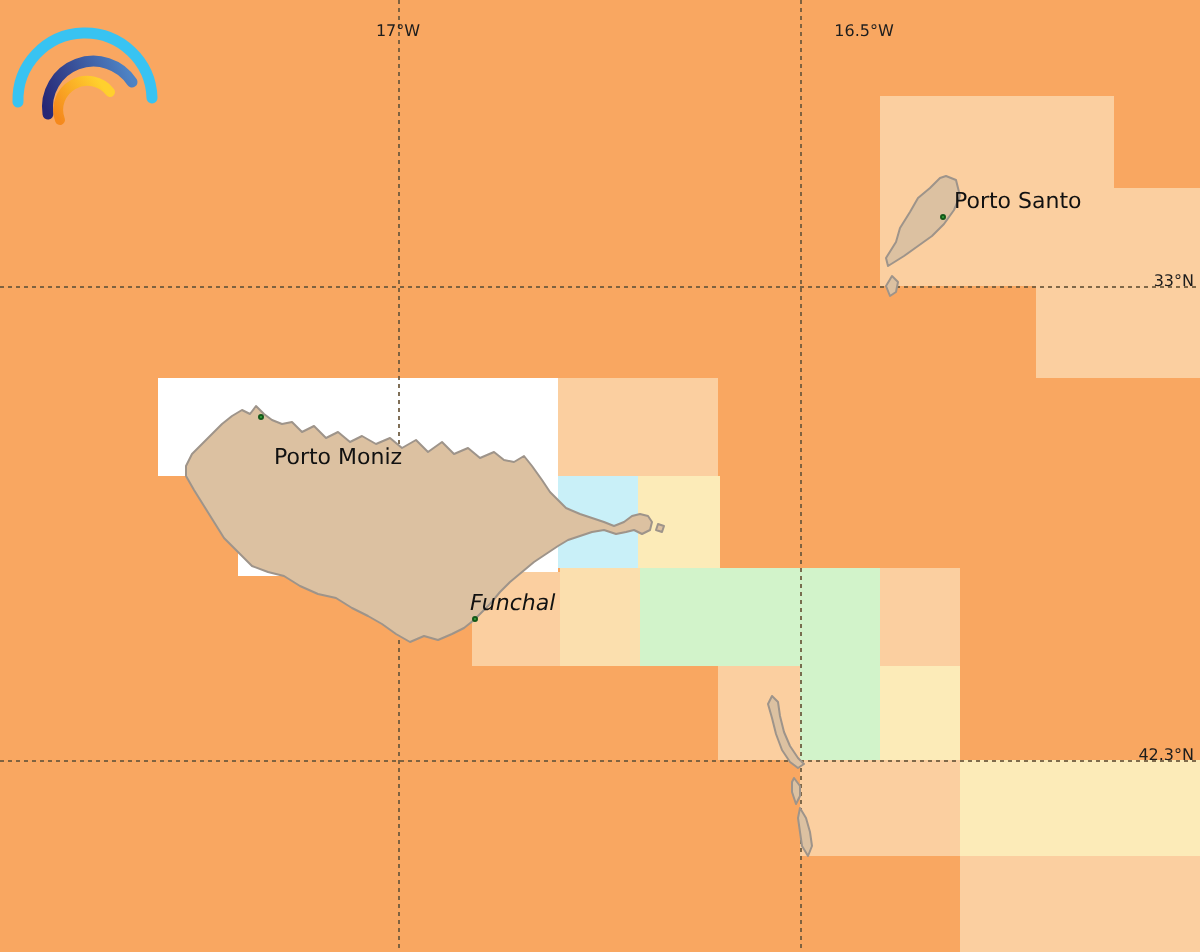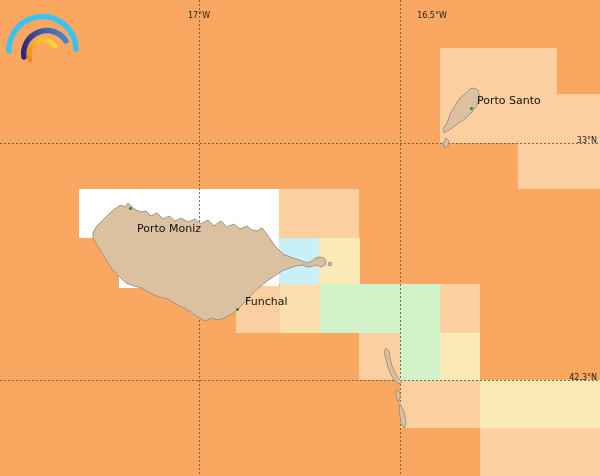--- a/index.html
+++ b/index.html
@@ -59,21 +59,21 @@
       <path d="M 446,138 L 449,141 448,146 445,148 443,143 Z" fill="#DCC1A1" stroke="#9E948A" stroke-width="1" stroke-linejoin="round"></path>
       <path d="M 386,348 L 389,351 390,358 392,366 395,373 399,379 402,382 399,384 395,381 391,375 388,367 386,359 384,352 Z" fill="#DCC1A1" stroke="#9E948A" stroke-width="1" stroke-linejoin="round"></path>
       <path d="M 397,389 L 400,393 400,398 398,402 396,396 396,391 Z" fill="#DCC1A1" stroke="#9E948A" stroke-width="1" stroke-linejoin="round"></path>
       <path d="M 400,404 L 403,409 405,416 406,423 404,428 401,423 400,416 399,409 Z" fill="#DCC1A1" stroke="#9E948A" stroke-width="1" stroke-linejoin="round"></path>
     </svg>
 
   <div id="places" class="layer">
       <div class="place-dot" style="left: 129px; top: 207px;"></div>
       <div class="place-label" style="left: 137px; top: 212px; margin-top: 11px;">Porto Moniz</div>
       <div class="place-dot" style="left: 236px; top: 308px;"></div>
-      <div class="place-label" style="left: 245px; top: 296px;">Funchal</div>
+      <div class="place-label" style="left: 235px; top: 296px; font-style: italic;">Funchal</div>
       <div class="place-dot" style="left: 470px; top: 107px;"></div>
       <div class="place-label" style="left: 477px; top: 95px;">Porto Santo</div>
     </div>
   <div id="grid-labels" class="layer">
       <div class="grid-label top" style="left: 199px;">17°W</div>
       <div class="grid-label top" style="left: 400px; margin-left: 32px;">16.5°W</div>
       <div class="grid-label right" style="top: 136px;">33°N</div>
       <div class="grid-label right" style="top: 373px;">42.3°N</div>
     </div>
 

